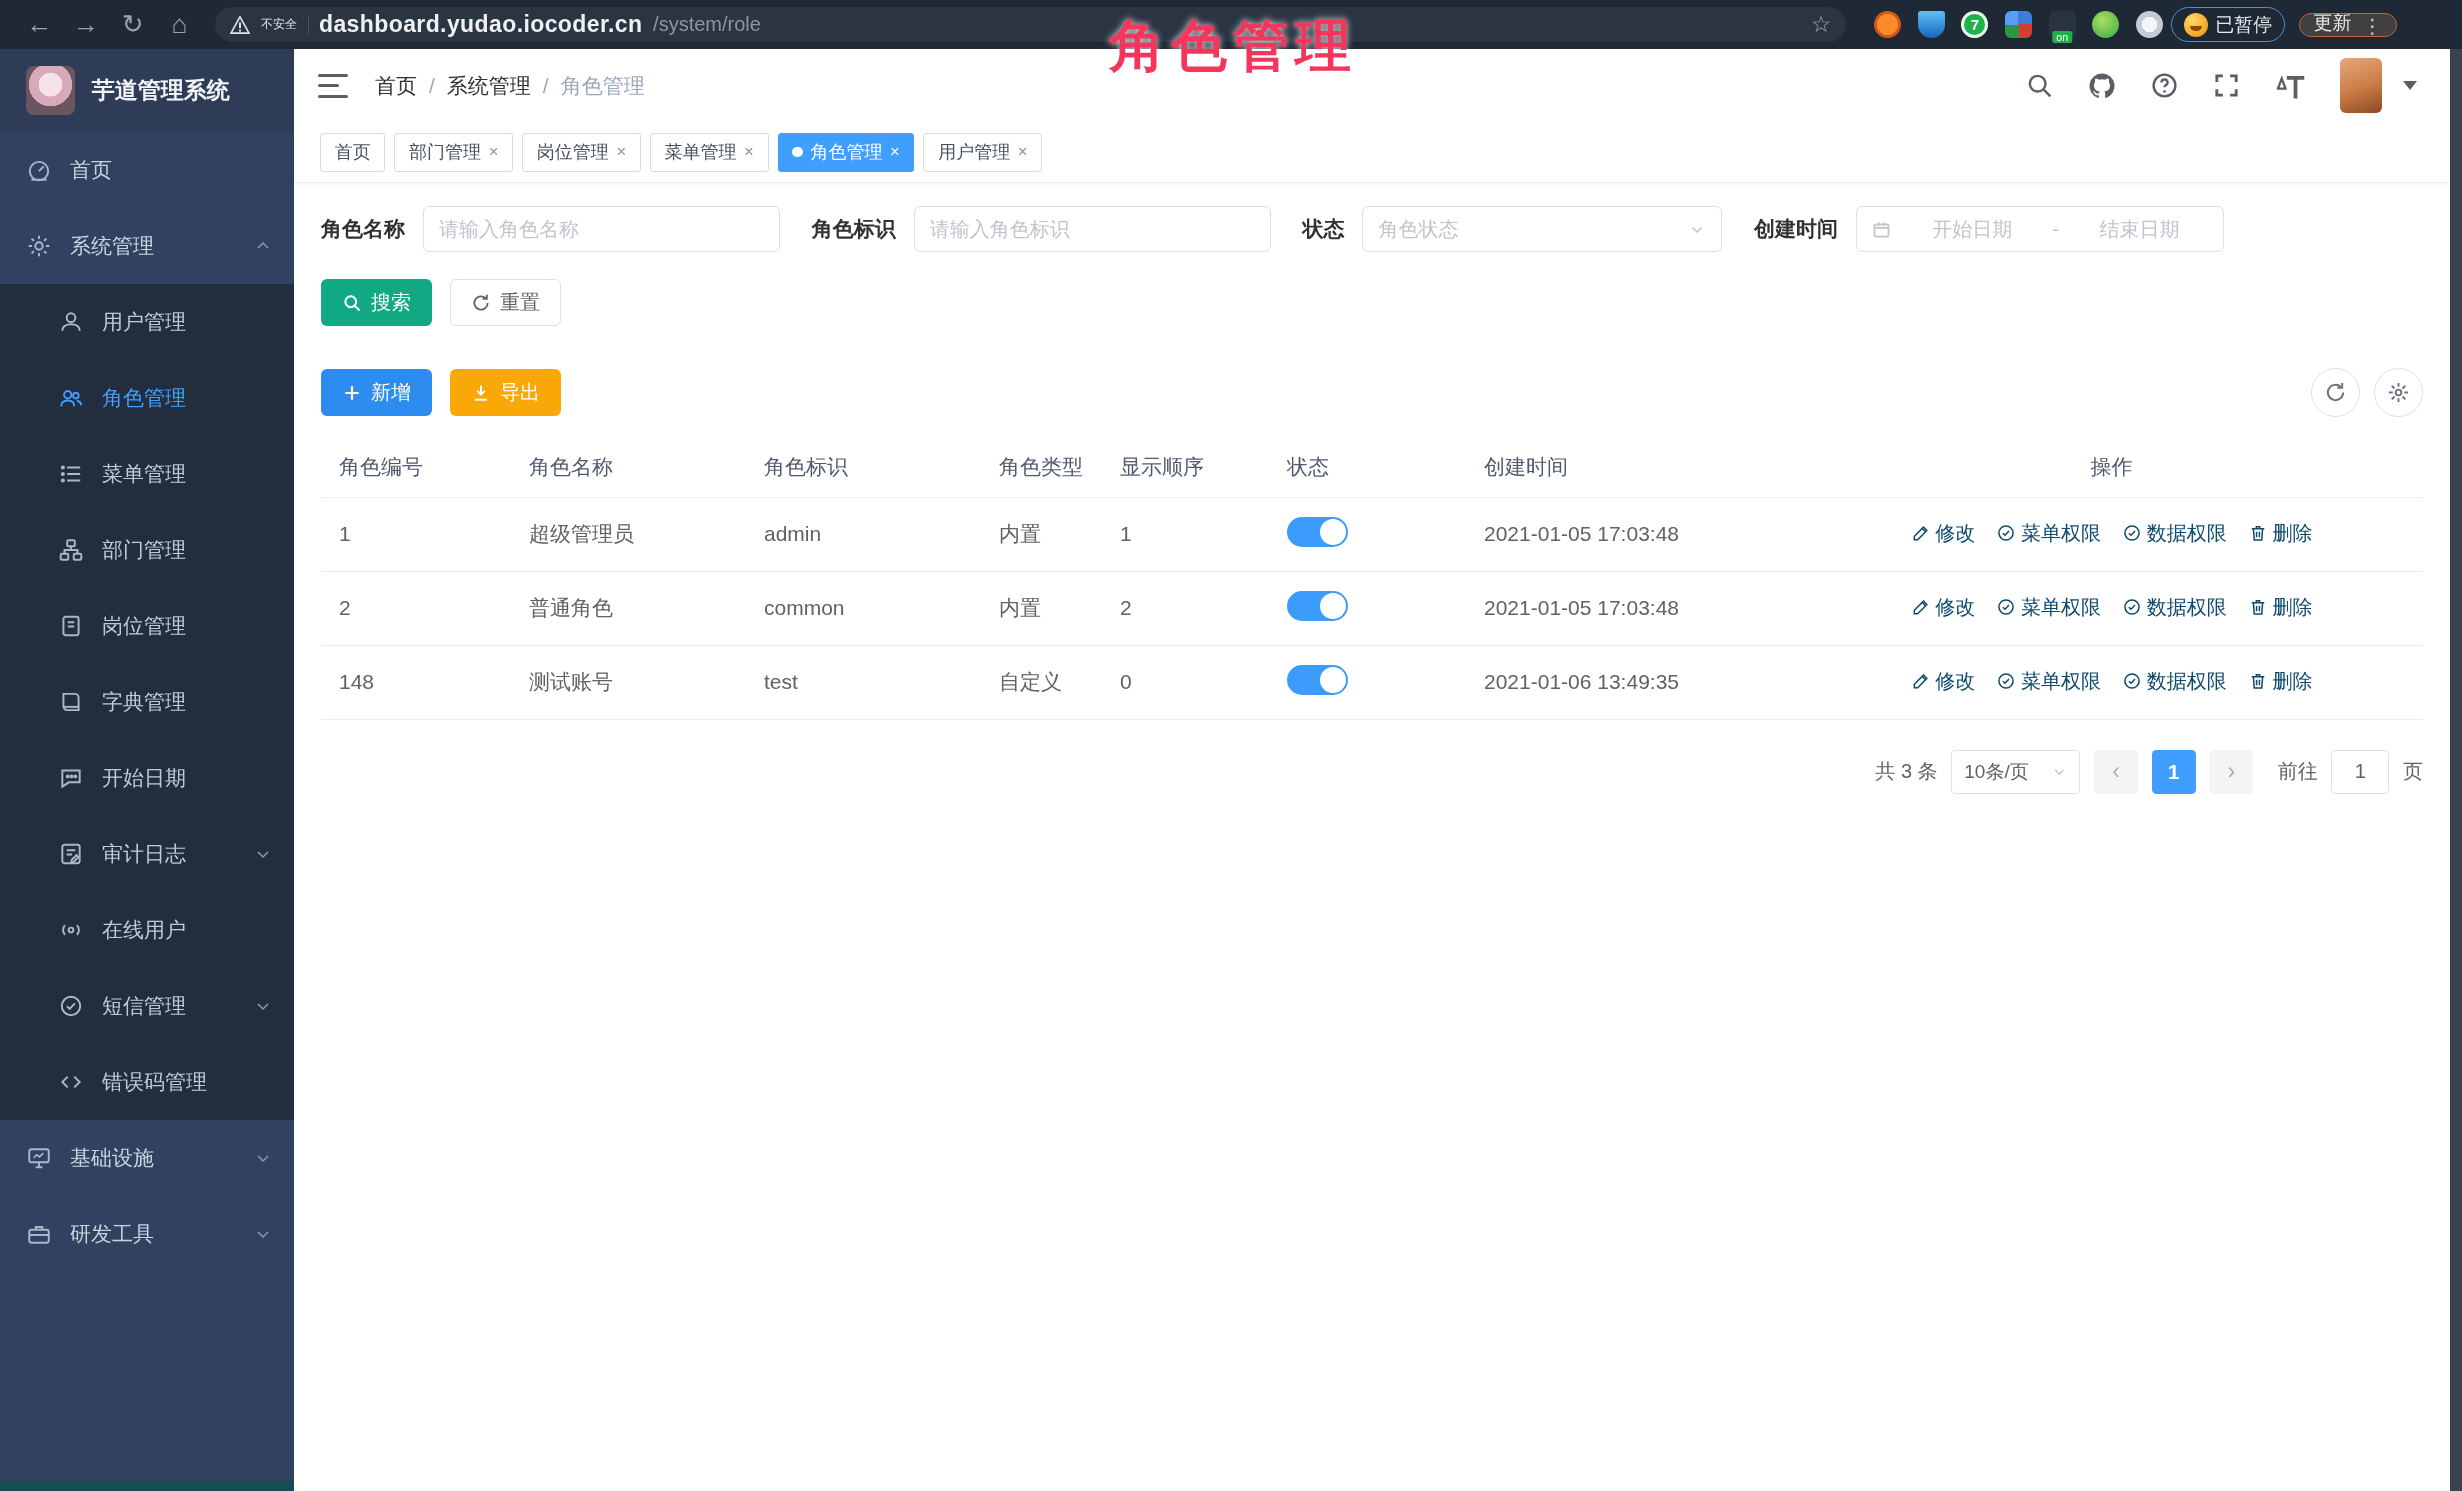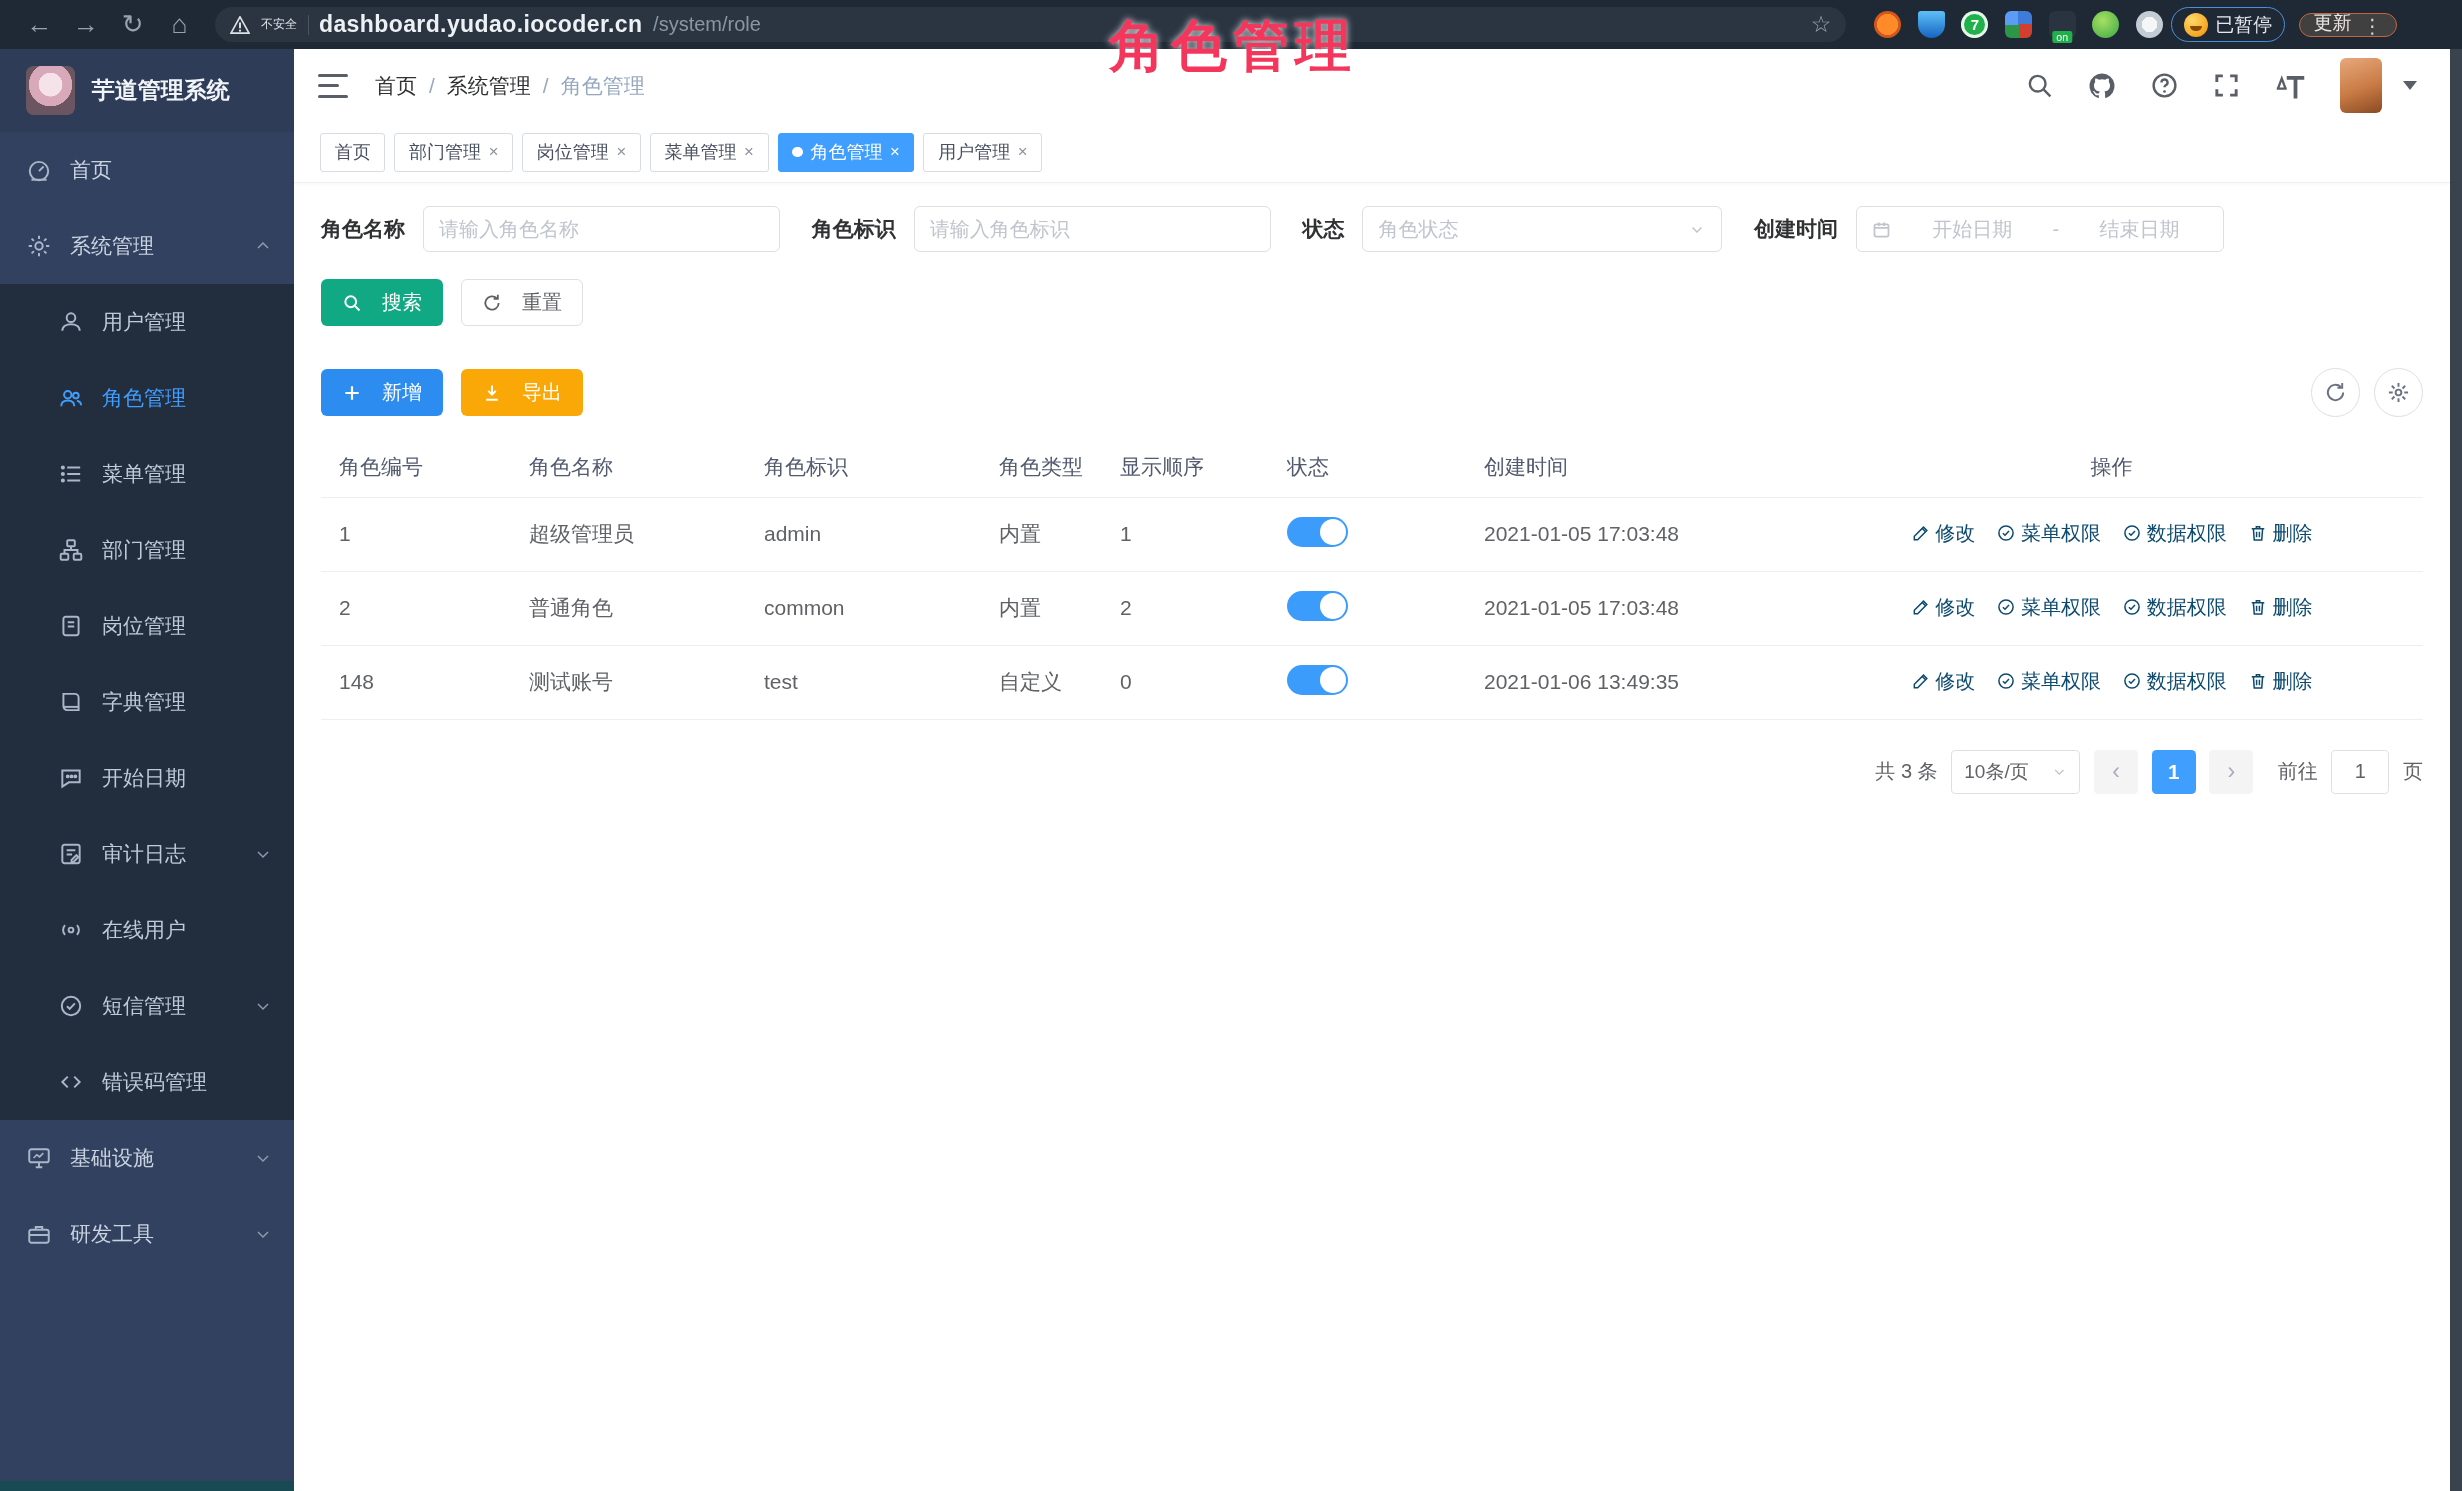--- a/index.html
+++ b/index.html
@@ -74,21 +74,21 @@
   .f-label { font-size:21px; font-weight:bold; color:#303133; white-space:nowrap; }
   .f-input { height:46px; border:0.8px solid #dcdfe6; border-radius:6px; font-size:20px; color:#606266; padding:0 15px; font-family:"Liberation Sans",sans-serif; outline:none; background:#fff; }
   .f-input::placeholder { color:#c0c4cc; }
   .w470 { width:357px; }
   .f-select { width:360px; height:46px; border:0.8px solid #dcdfe6; border-radius:6px; display:flex; align-items:center; padding:0 15px; color:#c0c4cc; font-size:20px; background:#fff; }
   .f-select .sel-caret { margin-left:auto; color:#c0c4cc; }
   .f-range { width:368px; height:46px; border:0.8px solid #dcdfe6; border-radius:6px; display:flex; align-items:center; gap:10.6px; padding:0 13.7px; font-size:20px; color:#c0c4cc; background:#fff; }
   .f-range .rg-start,.f-range .rg-end { flex:1; text-align:center; }
   .f-range .rg-sep { color:#c0c4cc; }
 
-  .btn { display:inline-flex; align-items:center; gap:20px; height:47px; padding:0 20px; border-radius:6px; font-size:20px; cursor:pointer; border:0.8px solid transparent; white-space:nowrap; }
+  .btn { display:inline-flex; align-items:center; gap:9px; height:47px; padding:0 20px; border-radius:6px; font-size:20px; cursor:pointer; border:0.8px solid transparent; white-space:nowrap; }
   .btn-search { background:#11a983; color:#fff; }
   .btn-reset { background:#fff; color:#606266; border-color:#dcdfe6; }
   .btn-add { background:#2d8cf0; color:#fff; }
   .btn-export { background:#f9a808; color:#fff; }
   .btn-row { margin-top:27px; display:flex; gap:18px; }
   .tool-row { margin-top:42px; display:flex; gap:18px; align-items:center; }
   .tool-right { margin-left:auto; display:flex; gap:13.7px; }
   .circle-btn { width:49px; height:49px; border:0.8px solid #dcdfe6; border-radius:50%; display:flex; align-items:center; justify-content:center; color:#6b7280; background:#fff; cursor:pointer; }
 
   

